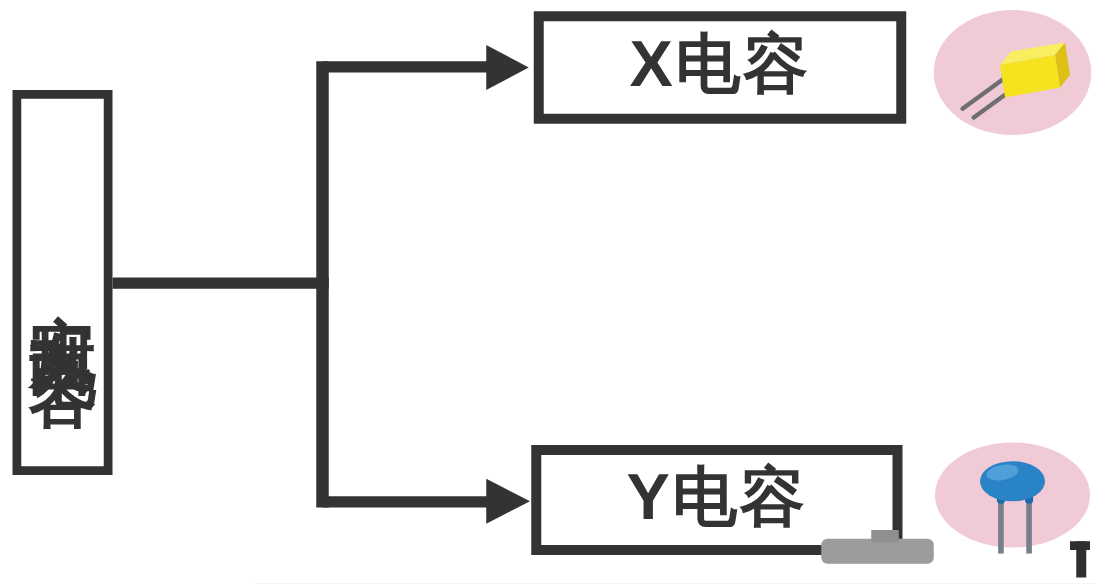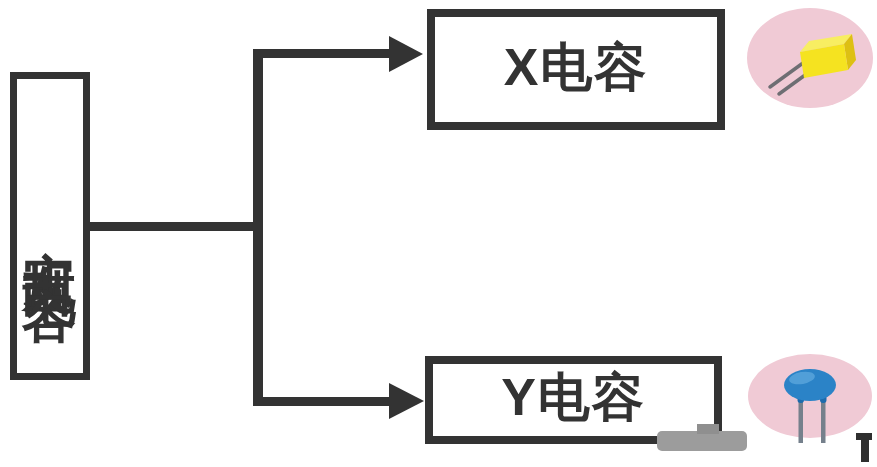--- a/index.html
+++ b/index.html
@@ -44,21 +44,21 @@
     text-orientation: upright;
     font-size: 54px;
     font-weight: bold;
     letter-spacing: 12px;
     line-height: 66px;
     color: #333333;
     margin-top: 8px;
   }
   .node-x {
     left: 427px; top: 9px;
-    width: 298px; height: 121px;
+    width: 298px; height: 90px;
     border: 8px solid #333333;
   }
   .node-y {
     left: 425px; top: 356px;
     width: 297px; height: 88px;
     border: 8px solid #f9a8d4;
   }
   .hlabel {
     font-size: 52px;
     font-weight: bold;

